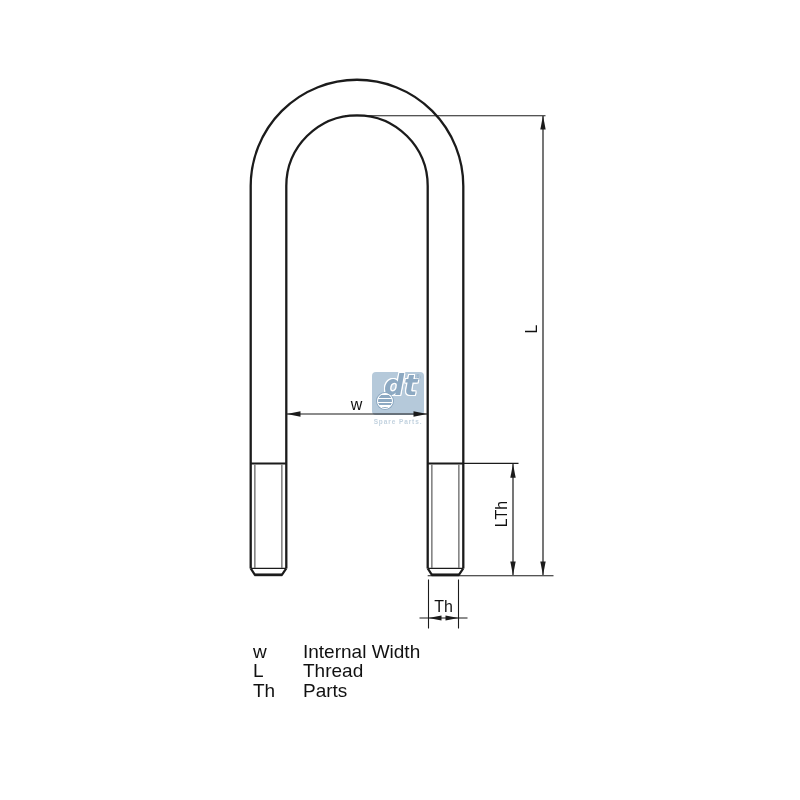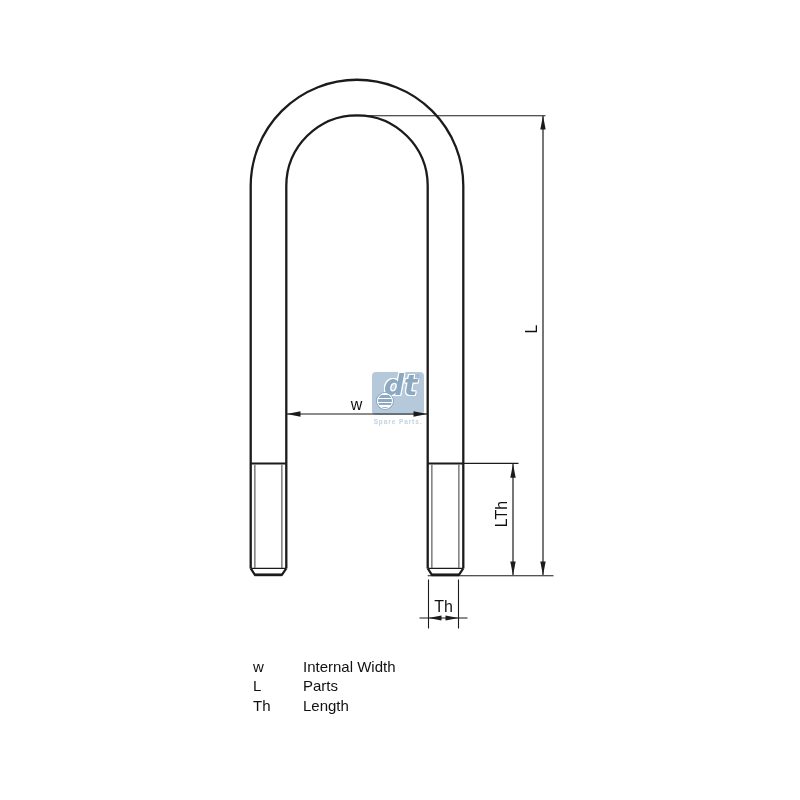--- a/index.html
+++ b/index.html
@@ -37,21 +37,21 @@
   
   svg.drawing{position:absolute;inset:0;z-index:2;}
   svg.drawing text{
     font-family:"Liberation Sans", sans-serif;
     font-size:16px;
   }
 
   
   .legend{
     position:absolute;left:253px;top:642px;z-index:3;
-    font-size:15px;line-height:19.4px;color:#111111;margin-top:15px;
+    font-size:19px;line-height:19.4px;color:#111111;
   }
   .legend-row{white-space:nowrap;}
   .legend-abbr{display:inline-block;width:50px;}
   .legend-desc{display:inline-block;}
 </style>
 </head>
 <body>
 
 <div class="canvas">
 
@@ -106,20 +106,20 @@
     <text x="531" y="334.5" text-anchor="middle" fill="#111111" transform="rotate(-90 531 329)">L</text>
     <text x="501" y="519.5" text-anchor="middle" fill="#111111" transform="rotate(-90 501 514)">LTh</text>
     <text x="443.5" y="612" text-anchor="middle" fill="#111111">Th</text>
   </svg>
 
   <div class="legend">
     <div class="legend-row">
       <span class="legend-abbr">w</span><span class="legend-desc">Internal Width</span>
     </div>
     <div class="legend-row">
-      <span class="legend-abbr">L</span><span class="legend-desc">Parts</span>
+      <span class="legend-abbr">L</span><span class="legend-desc">Thread</span>
     </div>
     <div class="legend-row">
-      <span class="legend-abbr">Th</span><span class="legend-desc">Length</span>
+      <span class="legend-abbr">Th</span><span class="legend-desc">Parts</span>
     </div>
   </div>
 
 </div>
 
 </body></html>

